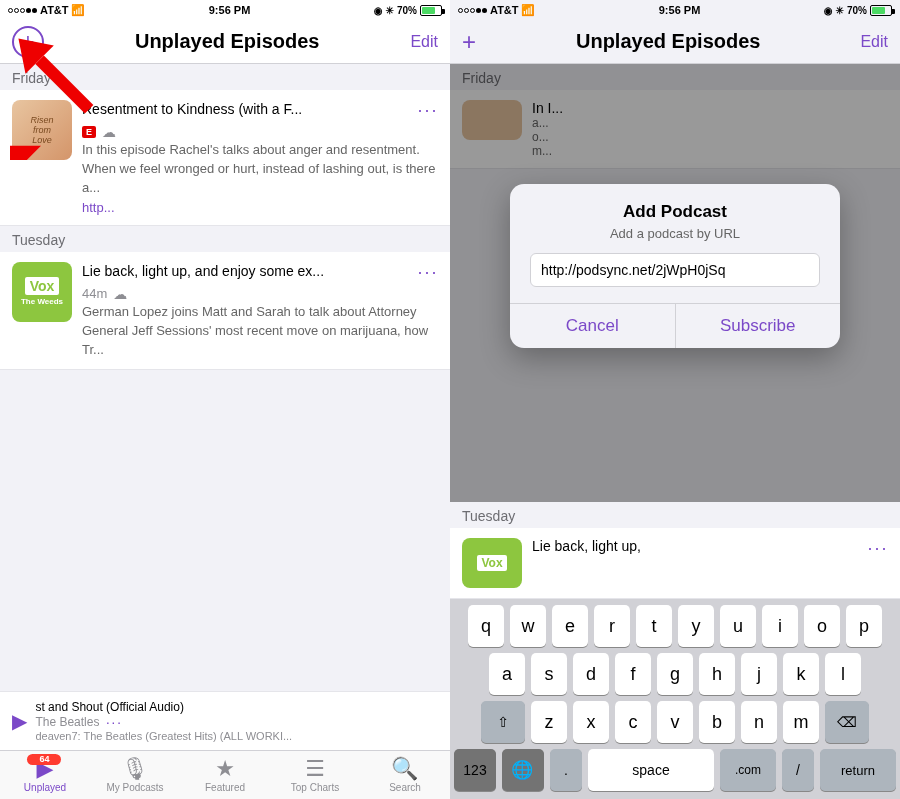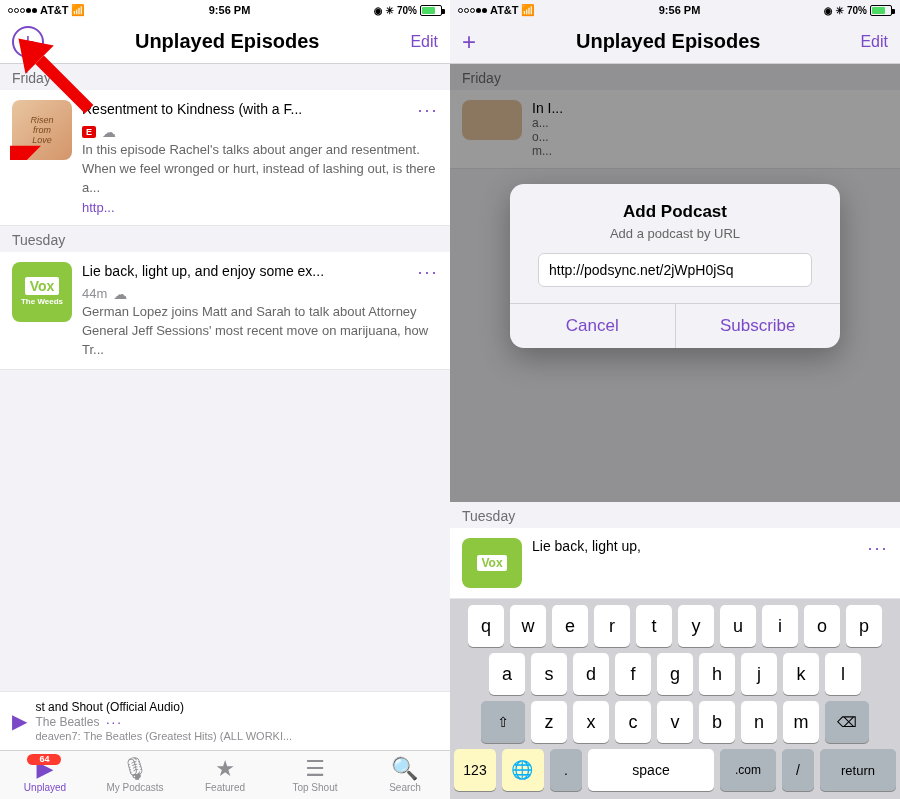--- a/index.html
+++ b/index.html
@@ -187,21 +187,21 @@
       padding-top: 120px;
       z-index: 100;
     }
     .modal-box {
       background: #f2f2f7;
       border-radius: 14px;
       width: 330px;
       overflow: hidden;
       box-shadow: 0 10px 30px rgba(0,0,0,0.3);
     }
-    .modal-body { padding: 18px 28px 0; text-align: center; }
+    .modal-body { padding: 18px 20px 0; text-align: center; }
     .modal-title { font-size: 17px; font-weight: 700; color: #000; margin-bottom: 4px; }
     .modal-subtitle { font-size: 13px; color: #666; margin-bottom: 12px; }
     .modal-input {
       width: 100%; border: 1px solid #d1d1d6; border-radius: 6px;
       padding: 8px 10px; font-size: 14px; background: #fff; color: #000;
       outline: none; margin-bottom: 16px;
     }
     .modal-divider { height: 1px; background: #d1d1d6; }
     .modal-actions { display: flex; }
     .modal-btn {
@@ -254,21 +254,21 @@
       font-size: 14px;
       max-width: 44px;
     }
     .keyboard-bottom {
       display: flex;
       gap: 6px;
       padding: 6px 4px 8px;
       align-items: center;
     }
     .key-bottom {
-      background: #fef9c3;
+      background: #737373;
       border-radius: 5px;
       height: 42px;
       display: flex;
       align-items: center;
       justify-content: center;
       font-size: 14px;
       color: #000;
       box-shadow: 0 1px 0 #888;
       cursor: pointer;
     }
@@ -407,21 +407,21 @@
     <div class="tab-item">
       <div class="tab-icon">🎙</div>
       <span class="tab-label">My Podcasts</span>
     </div>
     <div class="tab-item">
       <div class="tab-icon">★</div>
       <span class="tab-label">Featured</span>
     </div>
     <div class="tab-item">
       <div class="tab-icon">☰</div>
-      <span class="tab-label">Top Shout</span>
+      <span class="tab-label">Top Charts</span>
     </div>
     <div class="tab-item">
       <div class="tab-icon">🔍</div>
       <span class="tab-label">Search</span>
     </div>
   </div>
 </div>
 
 <div class="right-panel">
 

